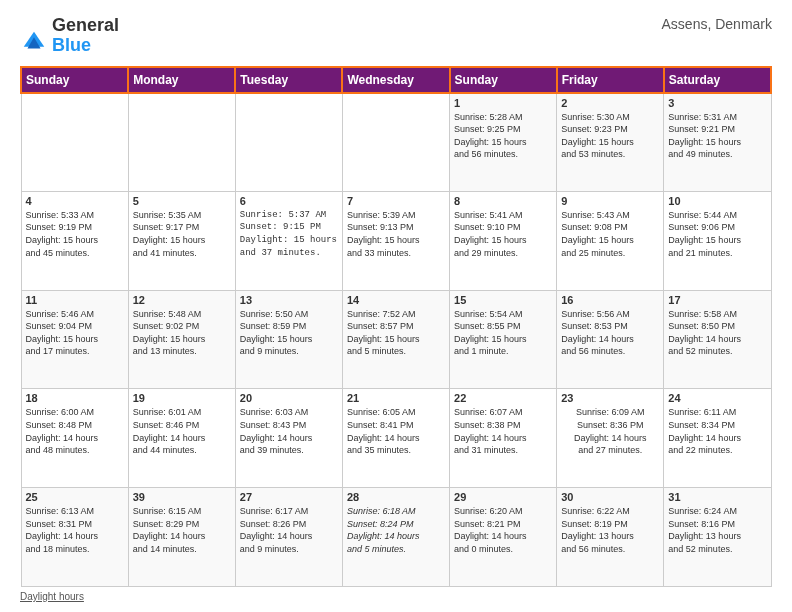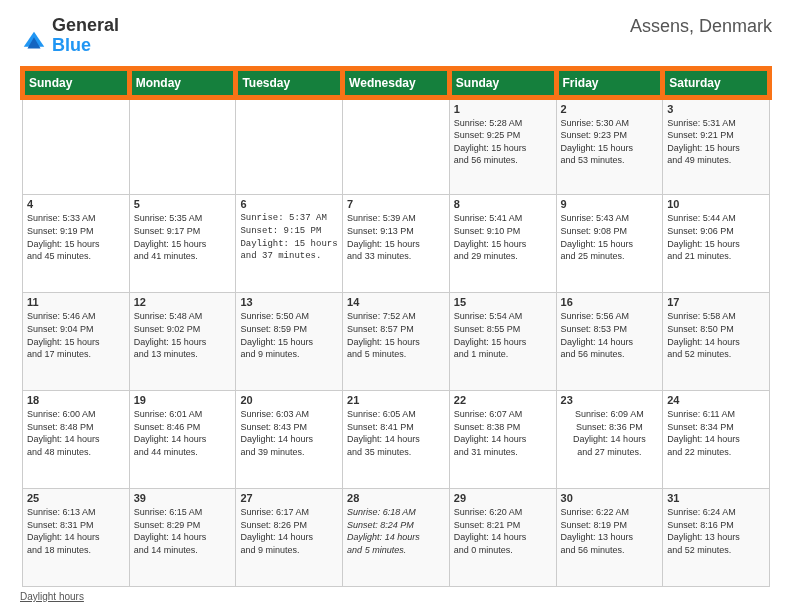--- a/index.html
+++ b/index.html
@@ -42,38 +42,38 @@
     .title-section {
       text-align: right;
     }
     .month-title {
       font-size: 36px;
       font-weight: normal;
       color: #333;
       line-height: 1.1;
     }
     .location {
-      font-size: 18px;
+      font-size: 14px;
       color: #555;
     }
     .calendar {
       flex: 1;
       border: 1px solid #ccc;
       border-collapse: collapse;
       width: 100%;
       table-layout: fixed;
     }
     .calendar th {
-      background-color: #15803d;
+      background-color: #701a75;
       color: #fff;
       font-size: 12px;
       font-weight: bold;
       padding: 5px 4px;
       text-align: left;
-      border: 5px solid #f97316;
+      border: 2px solid #f97316;
     }
     .calendar td {
       border: 1px solid #ccc;
       vertical-align: top;
       padding: 3px 4px;
       font-size: 9.5px;
       color: #333;
       background: #fff;
       height: 88px;
     }

